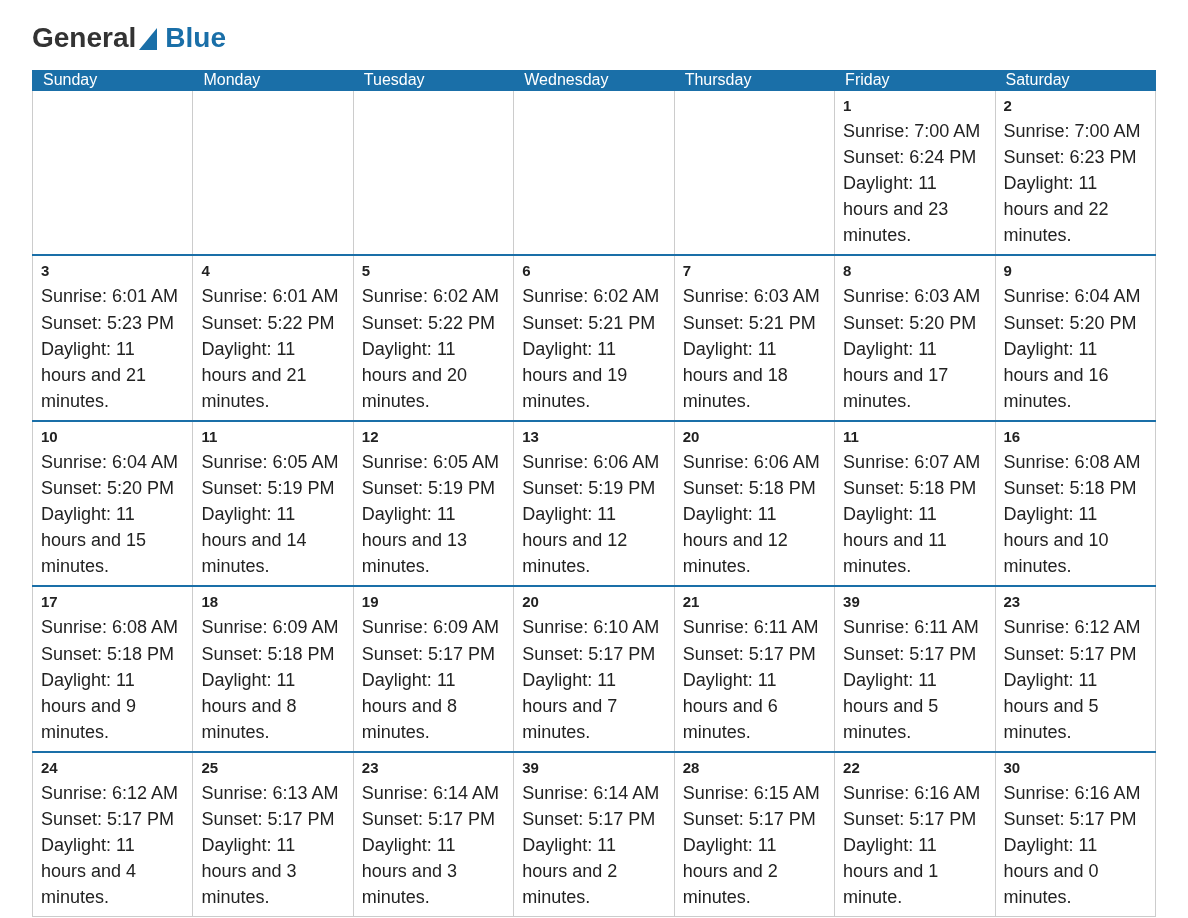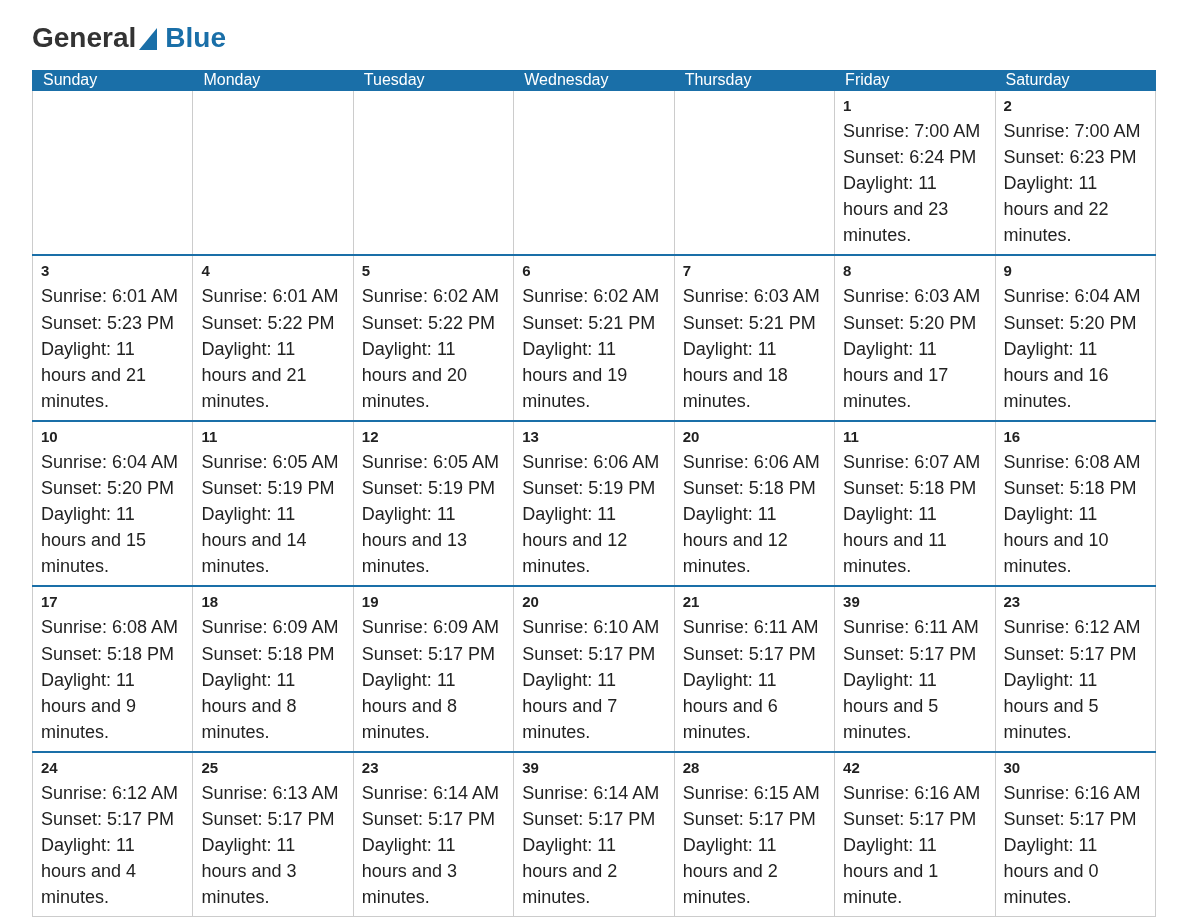--- a/index.html
+++ b/index.html
@@ -309,21 +309,21 @@
 Sunset: 5:17 PM
 Daylight: 11 hours and 2 minutes.</div>
         </td>
         <td>
           <span class="day-num">28</span>
           <div class="day-info">Sunrise: 6:15 AM
 Sunset: 5:17 PM
 Daylight: 11 hours and 2 minutes.</div>
         </td>
         <td>
-          <span class="day-num">42</span>
+          <span class="day-num">22</span>
           <div class="day-info">Sunrise: 6:16 AM
 Sunset: 5:17 PM
 Daylight: 11 hours and 1 minute.</div>
         </td>
         <td>
           <span class="day-num">30</span>
           <div class="day-info">Sunrise: 6:16 AM
 Sunset: 5:17 PM
 Daylight: 11 hours and 0 minutes.</div>
         </td>

